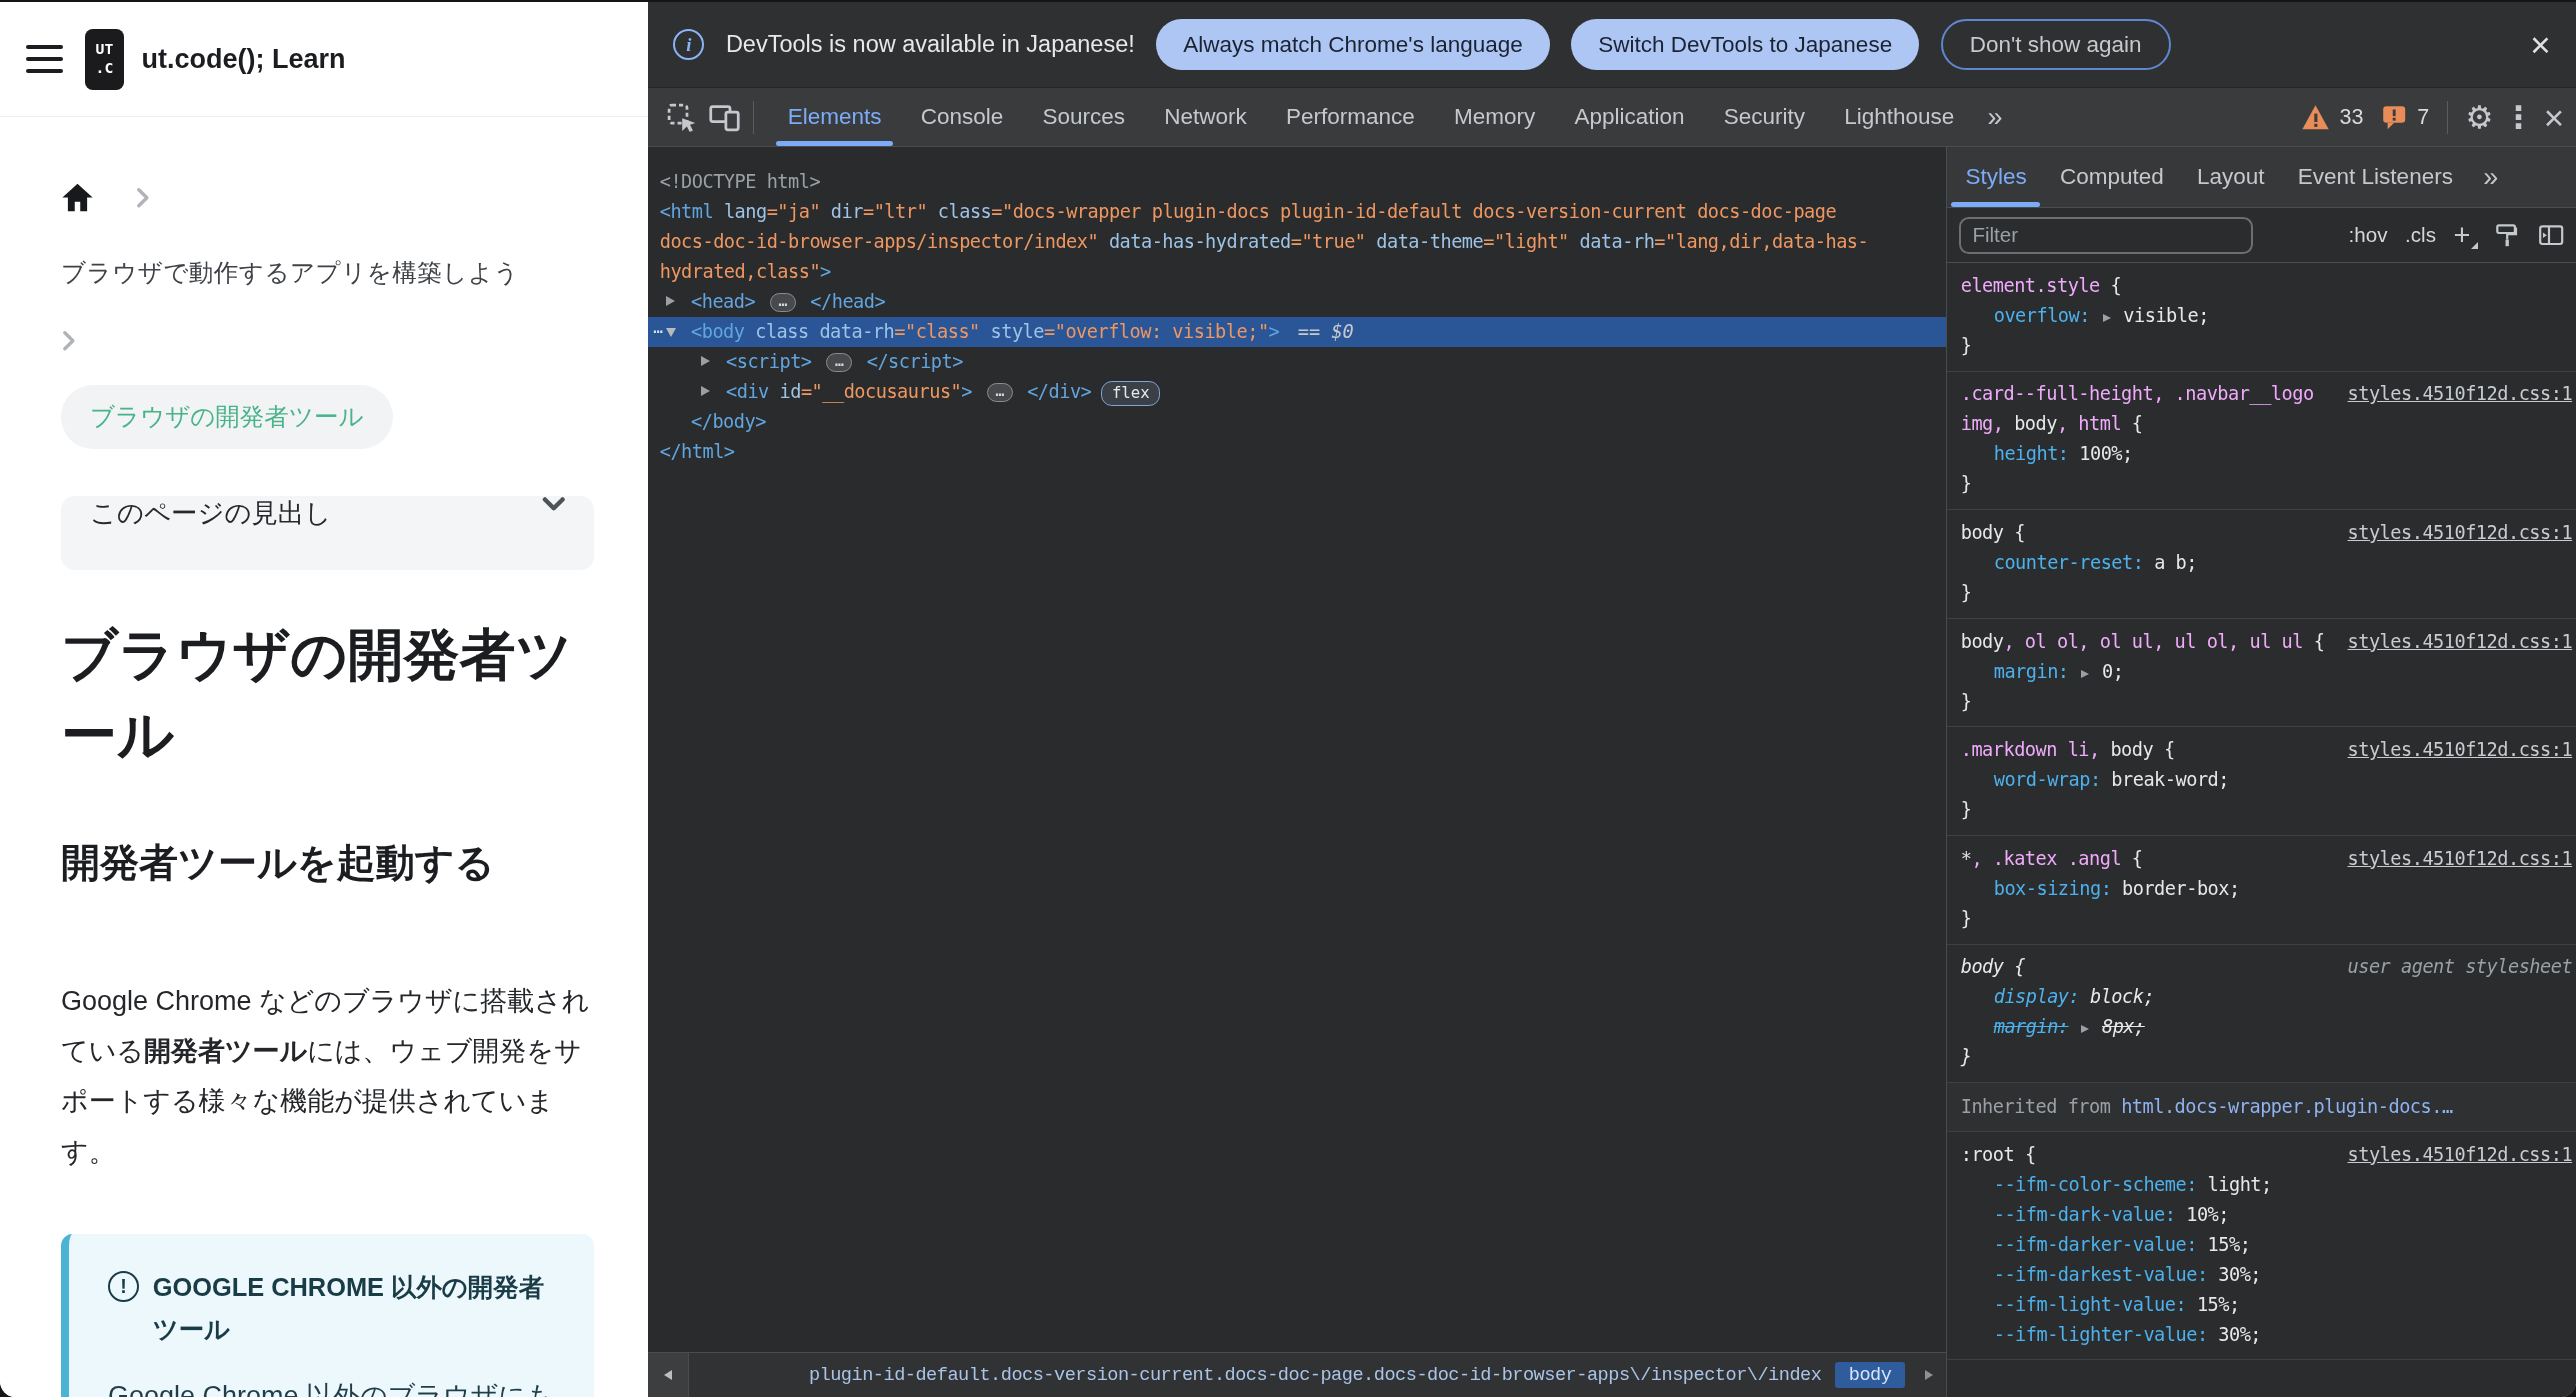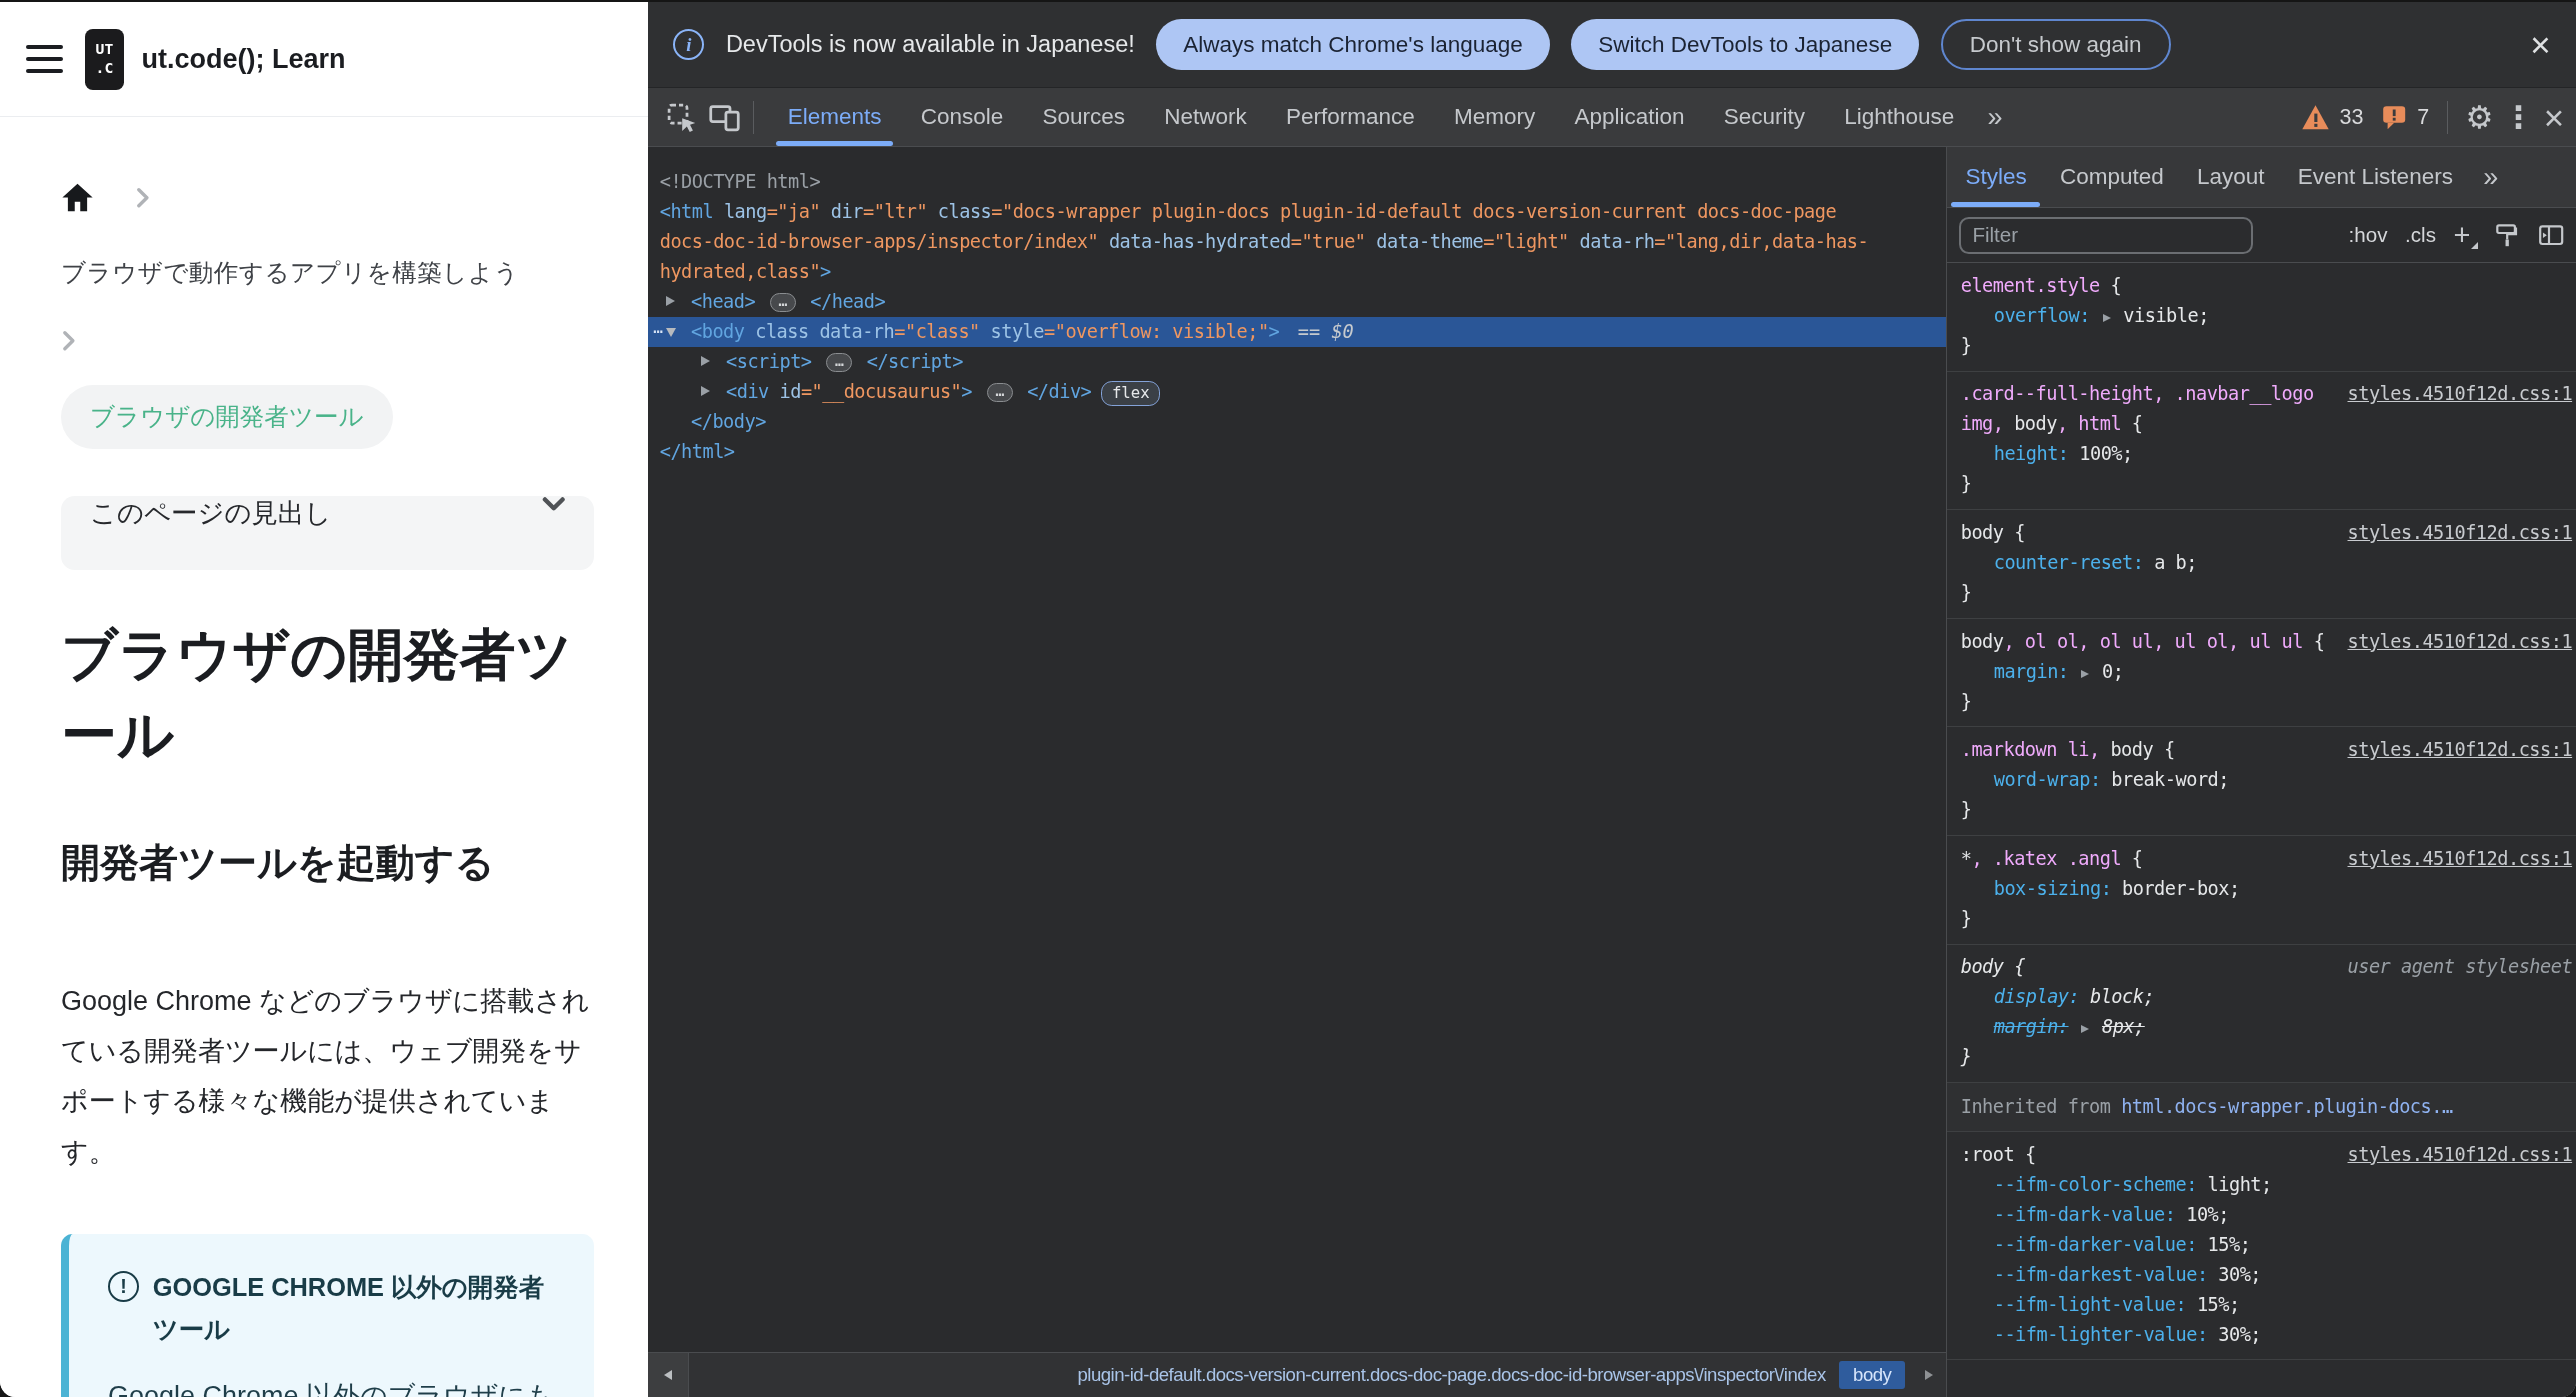--- a/index.html
+++ b/index.html
@@ -16,21 +16,21 @@
   .doc{padding-left:61px;width:626px}
   .crumb-row1{margin-top:65px;display:flex;align-items:center;gap:41px}
   .crumb-section{margin-top:43px;font-size:24.5px;color:#3f4247;letter-spacing:0.5px}
   .crumb-chev2{margin-top:41px}
   .badge{display:inline-block;margin-top:29px;padding:15.7px 29px;background:#f2f3f4;border-radius:39px;font-size:24.5px;color:#49b389}
   .toc{margin-top:47px;width:533px;height:74px;background:#f4f5f6;border-radius:13.7px;display:flex;align-items:flex-start;justify-content:space-between;padding:0 29px;cursor:pointer}
   .toc-label{font-size:26.4px;color:#26282c}
   h1.doc-h1{margin-top:45px;font-size:56px;line-height:1.43;font-weight:800;color:#1b1d21;width:548px}
   h2.doc-h2{margin-top:61px;font-size:39px;font-weight:800;color:#1b1d21}
   p.doc-p{margin-top:86px;width:536px;font-size:27px;line-height:1.86;color:#24262a}
-  p.doc-p strong{font-weight:400}
+  p.doc-p strong{font-weight:700}
   .admonition{margin-top:57px;width:533px;background:#edf8fd;border-left:8.8px solid #4cb3d4;border-radius:11.7px;padding:33px 33px 59px 39px}
   .adm-title{display:flex;align-items:flex-start;gap:13.7px;font-size:25.4px;font-weight:800;color:#193c47;line-height:1.65}
   .adm-ico{flex:none;width:31px;height:31px;border:2.9px solid #193c47;border-radius:50%;display:flex;align-items:center;justify-content:center;font-size:19.6px;font-weight:800;margin-top:3.9px}
   .adm-body{margin-top:21.5px;font-size:27px;line-height:1.8;color:#1f3e49}
 
   
   .devtools{flex:1;height:100%;display:flex;flex-direction:column;background:#2a2b2d;color:#d9dadc}
   .notifbar{height:86px;flex:none;background:#2f3032;display:flex;align-items:center;padding:0 25.4px;gap:21.5px;border-bottom:1px solid #242527}
   .info-ico{flex:none;width:31px;height:31px;border:2.9px solid #8ab4f8;border-radius:50%;color:#8ab4f8;display:flex;align-items:center;justify-content:center;font-size:18.6px;font-weight:bold;font-family:"Liberation Serif",serif;font-style:italic}
   .notif-msg{font-size:23.5px;color:#e6e8ea}
@@ -70,21 +70,21 @@
   .more-dots{position:absolute;left:4.9px;top:0;color:#d8e4f6;font-size:16.6px;letter-spacing:1px}
   .ellipsis-btn{display:inline-block;margin:0 3.9px;padding:0 7.8px 2px;border:1px solid #8a8d90;border-radius:9.8px;background:#47494c;color:#d5d7d9;font-size:14.7px;line-height:14.7px;font-weight:bold;vertical-align:2px;cursor:pointer}
   .flex-badge{display:inline-block;margin-left:9.8px;padding:0 9.8px;border:1px solid #84a3d9;border-radius:10.8px;background:#3b4046;color:#e6e8ea;font-size:15.7px;line-height:22.5px;letter-spacing:0;cursor:pointer}
   .eq-marker{font-style:italic;color:#c5c9ce;margin-left:7.8px;letter-spacing:0}
 
   .statusbar{height:45px;flex:none;background:#313234;border-top:1px solid #4a4c4f;display:flex;align-items:center}
   .sb-btn{width:41px;height:100%;background:#3d3e40;border-right:1px solid #4a4c4f;display:flex;align-items:center;justify-content:center;cursor:pointer;flex:none}
   .tri-l{width:0;height:0;border-right:8.8px solid #bcbfc2;border-top:5.9px solid transparent;border-bottom:5.9px solid transparent}
   .tri-r{width:0;height:0;border-left:8.8px solid #8e9194;border-top:5.9px solid transparent;border-bottom:5.9px solid transparent}
   .sb-crumbs{flex:1;position:relative;height:100%;overflow:hidden}
-  .sb-inner{position:absolute;right:5.9px;top:0;height:100%;display:flex;align-items:center;white-space:nowrap;font-family:Liberation Sans, sans-serif;font-size:18.6px;letter-spacing:-0.5px}
+  .sb-inner{position:absolute;right:5.9px;top:0;height:100%;display:flex;align-items:center;white-space:nowrap;font-family:Liberation Mono, monospace;font-size:18.6px;letter-spacing:-0.5px}
   .sb-path{color:#a9c4e8;cursor:pointer}
   .sb-body{margin-left:13.7px;background:#2f5c9d;color:#d6e5fb;padding:2.9px 13.7px;border-radius:2.9px;cursor:pointer}
   .sb-fwd{width:35px;height:100%;display:flex;align-items:center;justify-content:center;cursor:pointer;flex:none}
 
   
   .sidebar{width:630px;flex:none;border-left:1px solid #4a4c4f;display:flex;flex-direction:column;background:#2b2c2e}
   .sb-tabs{height:61px;flex:none;background:#37383a;border-bottom:1px solid #4a4c4f;display:flex;align-items:center;padding-left:2px}
   .sb-tab{position:relative;height:100%;display:flex;align-items:center;padding:0 16.6px;font-size:22.5px;color:#c5c8cc;cursor:pointer;white-space:nowrap}
   .sb-tab.active{color:#7cacf8}
   .sb-tab .u{display:none;position:absolute;left:2px;right:3.9px;bottom:0;height:4.9px;border-radius:2.9px;background:#7cacf8}

